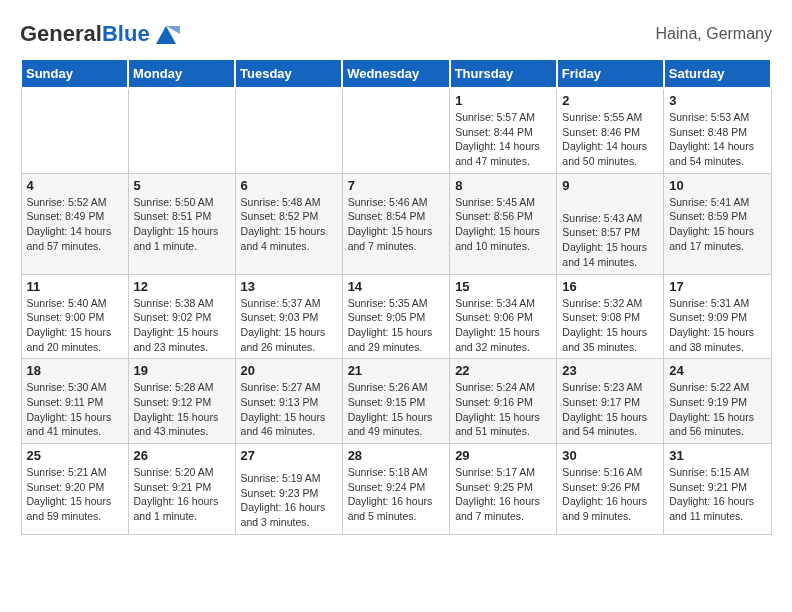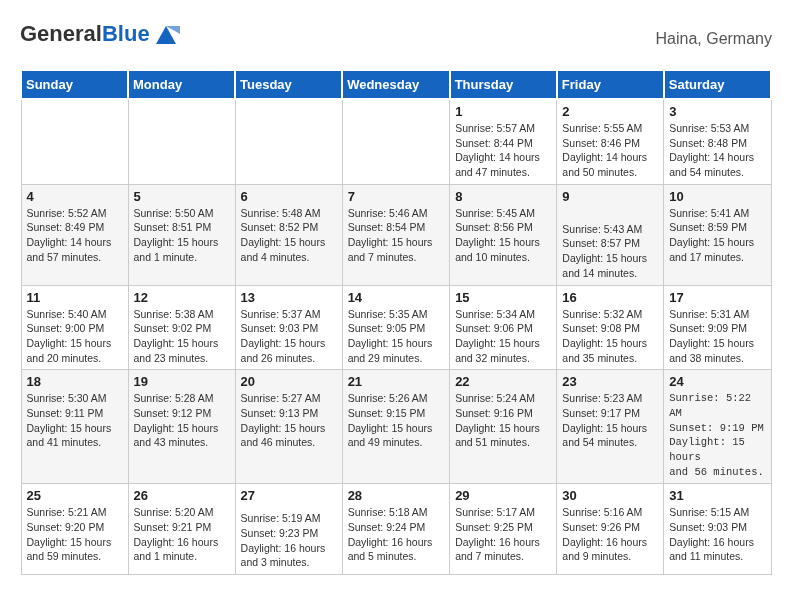--- a/index.html
+++ b/index.html
@@ -6,22 +6,22 @@
     body {
       font-family: Arial, sans-serif;
       background: #fff;
       width: 792px;
       min-height: 612px;
       padding: 20px;
     }
     .header {
       display: flex;
       justify-content: space-between;
-      align-items: flex-end;
-      margin-bottom: 21px;
+      align-items: center;
+      margin-bottom: 10px;
     }
     .logo {
       display: flex;
       align-items: center;
     }
     .logo-text {
       font-size: 22px;
       font-weight: bold;
       line-height: 1.1;
     }
@@ -288,21 +288,21 @@
         </td>
         <td>
           <div class="day-num">23</div>
           <div class="day-detail" style="white-space: pre-line;">Sunrise: 5:23 AM
 Sunset: 9:17 PM
 Daylight: 15 hours
 and 54 minutes.</div>
         </td>
         <td>
           <div class="day-num">24</div>
-          <div class="day-detail" style="white-space: pre-line; font-family: Liberation Mono, monospace;">Sunrise: 5:22 AM
+          <div class="day-detail" style="white-space: pre-line;">Sunrise: 5:22 AM
 Sunset: 9:19 PM
 Daylight: 15 hours
 and 56 minutes.</div>
         </td>
       </tr>
       <tr>
         <td>
           <div class="day-num">25</div>
           <div class="day-detail" style="white-space: pre-line;">Sunrise: 5:21 AM
 Sunset: 9:20 PM
@@ -340,19 +340,19 @@
         <td>
           <div class="day-num">30</div>
           <div class="day-detail" style="white-space: pre-line;">Sunrise: 5:16 AM
 Sunset: 9:26 PM
 Daylight: 16 hours
 and 9 minutes.</div>
         </td>
         <td>
           <div class="day-num">31</div>
           <div class="day-detail" style="white-space: pre-line;">Sunrise: 5:15 AM
-Sunset: 9:03 PM
+Sunset: 9:21 PM
 Daylight: 16 hours
 and 11 minutes.</div>
         </td>
       </tr>
     </tbody>
 </table>
 
 </body></html>

